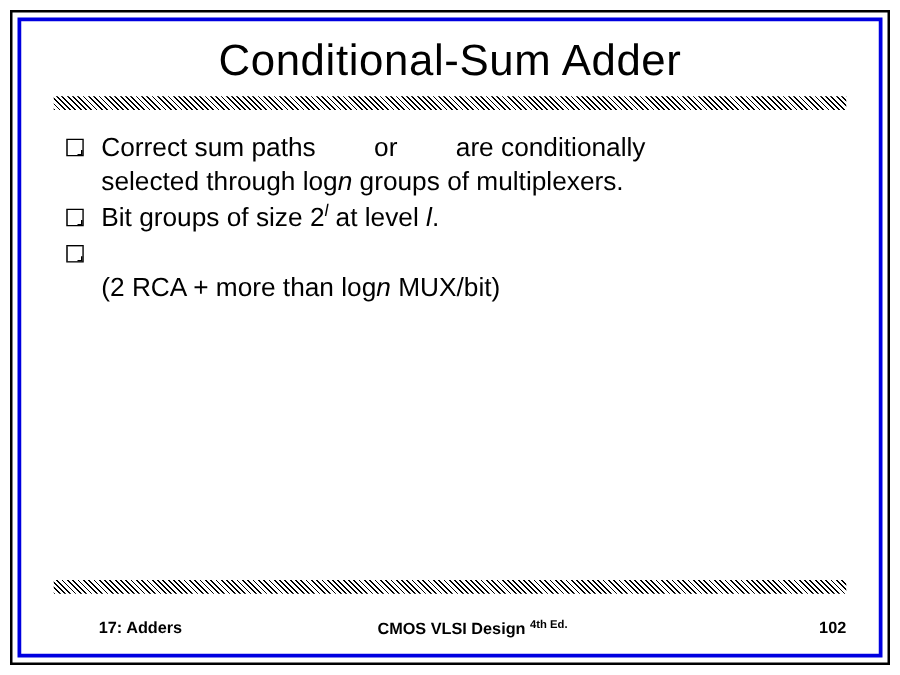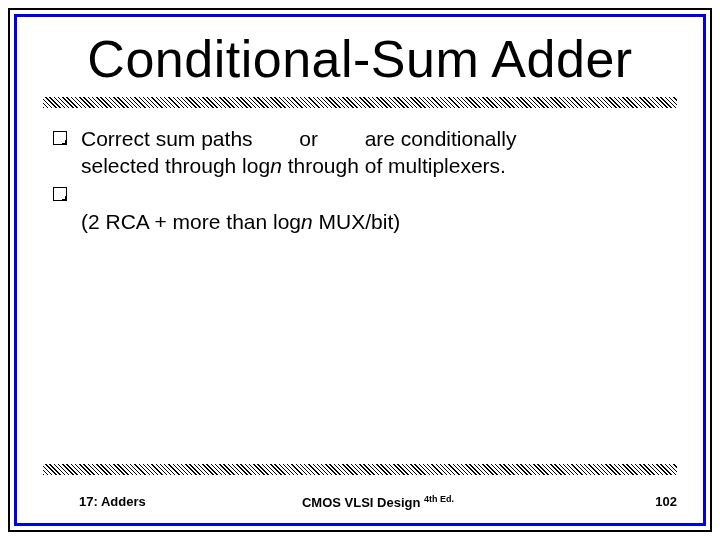--- a/index.html
+++ b/index.html
@@ -23,21 +23,21 @@
     background: #fff;
   }
   .content {
     position: absolute;
     top: 0; left: 0; right: 0; bottom: 0;
     padding: 10px 26px 0 26px;
   }
   .title {
     font-family: Impact, 'Arial Black', sans-serif;
     font-weight: 400;
-    font-size: 52px;
+    font-size: 35px;
     letter-spacing: 0.5px;
     text-align: center;
     color: #000;
     margin-top: 2px;
     margin-bottom: 8px;
     font-stretch: condensed;
   }
   .hatch {
     height: 11px;
     width: 100%;
@@ -117,24 +117,30 @@
     <div class="title">Conditional-Sum Adder</div>
     <div class="hatch"></div>
 
     <div class="bullets">
 
 
       <div class="row">
         <div class="box"></div>
         <div class="btxt">
           <span>Correct sum paths</span>&nbsp;&nbsp;&nbsp;&nbsp;&nbsp;&nbsp;&nbsp;&nbsp;<span>or</span>&nbsp;&nbsp;&nbsp;&nbsp;&nbsp;&nbsp;&nbsp;&nbsp;<span>are conditionally</span><br>
-          <span>selected through log</span><span class="it">n</span><span> through of multiplexers.</span>
+          <span>selected through log</span><span class="it">n</span><span> groups of multiplexers.</span>
         </div>
       </div>
 
+      <div class="row">
+        <div class="box"></div>
+        <div class="btxt">
+          <span>Bit groups of size 2</span><sup>l</sup><span> at level </span><span class="it">l</span><span>.</span>
+        </div>
+      </div>
 
 
       <div class="row">
         <div class="box"></div>
         <div class="btxt">
           <br>
           <span>(2 RCA + more than log</span><span class="it">n</span><span> MUX/bit)</span>
         </div>
       </div>
 

